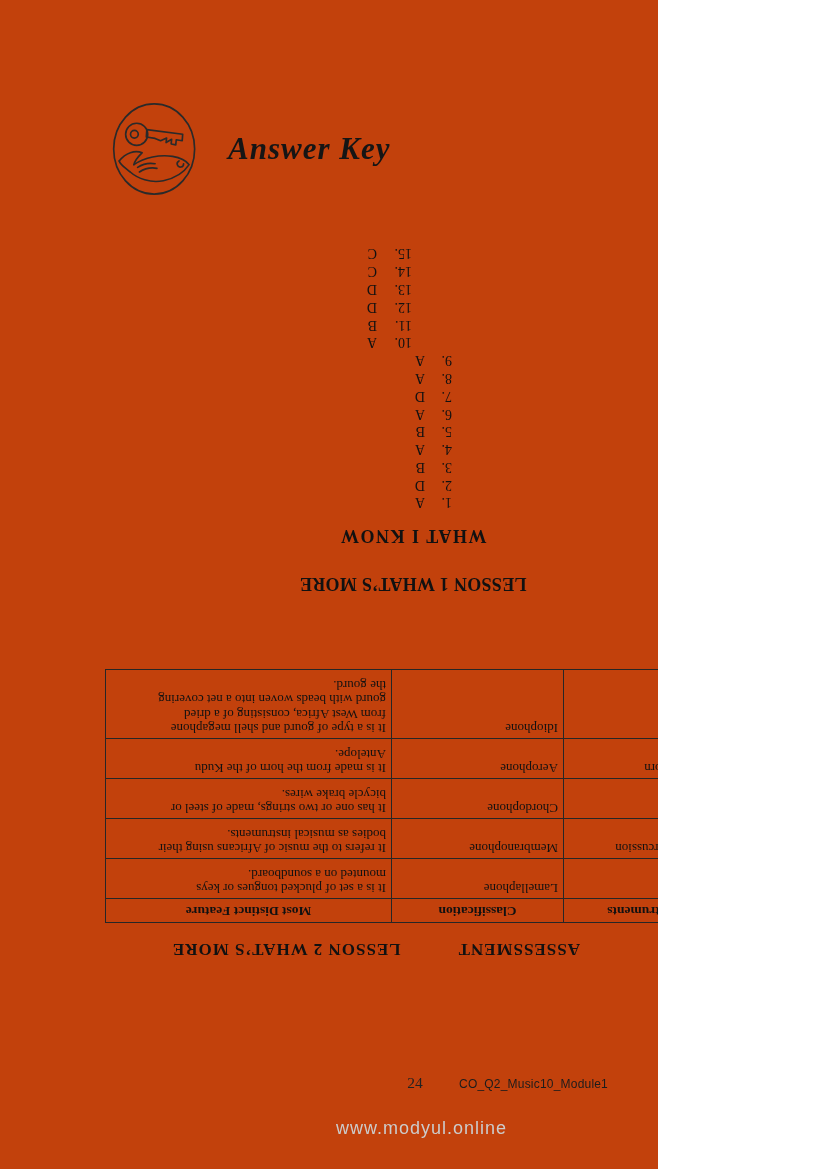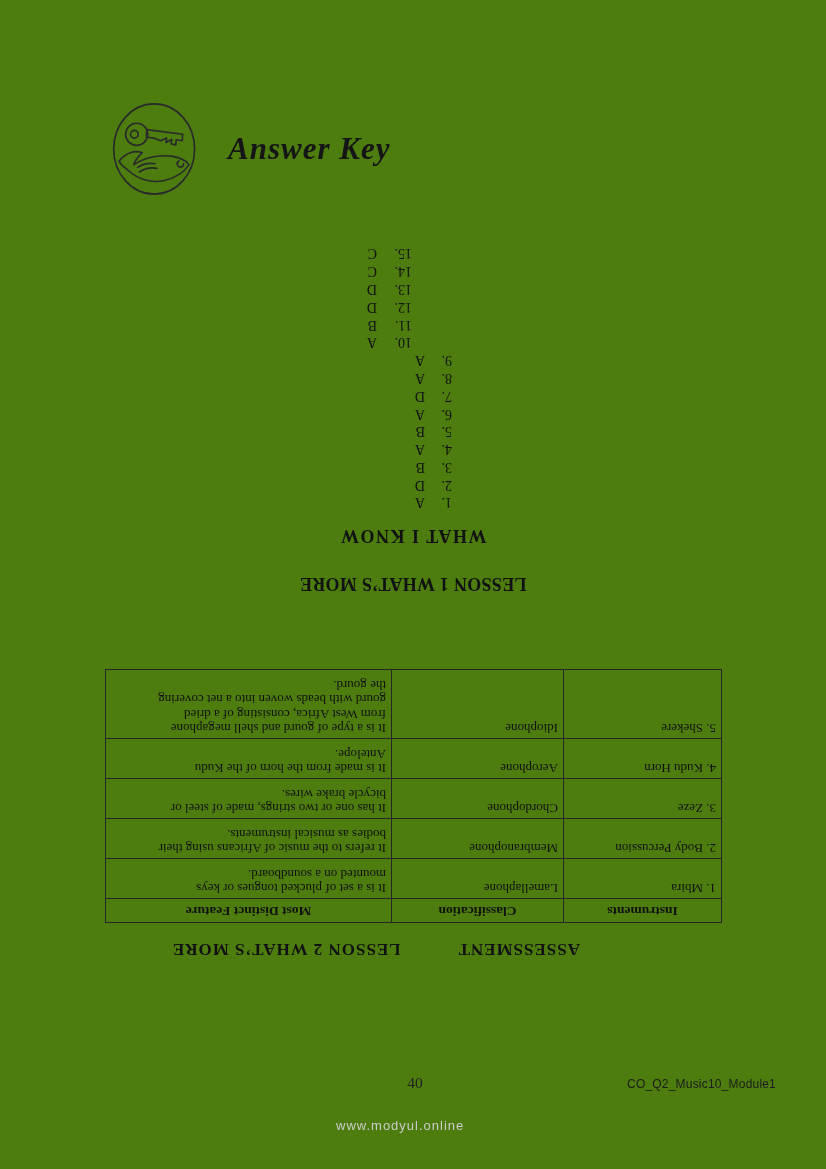--- a/index.html
+++ b/index.html
@@ -1,17 +1,17 @@
 <!DOCTYPE html>
 <html><head>
 <meta charset="utf-8">
 <style>
   html,body{margin:0;padding:0;background:#fff;}
   .page{
-    position:relative; width:826px; height:1169px; background:#4d7c0f;
+    position:relative; width:658px; height:1169px; background:#c2410c;
     font-family:"Liberation Serif", serif; color:#111; overflow:hidden;text-decoration:underline;
   }
   
   .hdr{position:absolute; left:110px; top:100px; display:flex; align-items:center; gap:26px;}
   .hdr svg{display:block;}
   .title{font-family:"Liberation Serif", serif; font-style:italic; font-weight:bold;
          font-size:31px; letter-spacing:1px; color:#151515;}
   
   .flipped{
     position:absolute; left:104px; top:235px; width:618px; height:730px;
@@ -35,21 +35,21 @@
   .ans-line{height:17.8px; display:flex; align-items:baseline;}
   .ans-line .anum{margin-left:270px; width:27px; display:inline-block;}
   .ans-line.shift .anum{margin-left:310px; width:35px;}
   
   .page-num{position:absolute; left:400px; top:1074px; width:30px; text-align:center;
             font-size:15.5px; color:#222;}
   .module-code{position:absolute; right:50px; top:1077px;
             font-family:"Liberation Sans", sans-serif; font-size:12px;
             letter-spacing:0.2px; color:#1c1c1c;}
   .watermark{position:absolute; left:336px; top:1118px;
-            font-family:"Liberation Sans", sans-serif; font-size:13px;
+            font-family:"Liberation Sans", sans-serif; font-size:18px;
             letter-spacing:1px; color:#cccccc;}
 </style>
 </head>
 <body>
 
 <div class="page">
 
   <div class="hdr">
     <span>
       <svg width="92" height="98" viewBox="0 0 100 106" fill="none" stroke="#2a2a2a" stroke-width="1.8" stroke-linecap="round" stroke-linejoin="round">
@@ -188,17 +188,17 @@
           <span class="anum">14.</span>
           <span class="alet">C</span>
         </div>
       <div class="ans-line shift">
           <span class="anum">15.</span>
           <span class="alet">C</span>
         </div>
     </div>
   </div>
 
-  <div class="page-num">40</div>
+  <div class="page-num">24</div>
   <div class="module-code">CO_Q2_Music10_Module1</div>
   <div class="watermark">www.modyul.online</div>
 
 </div>
 
 </body></html>

